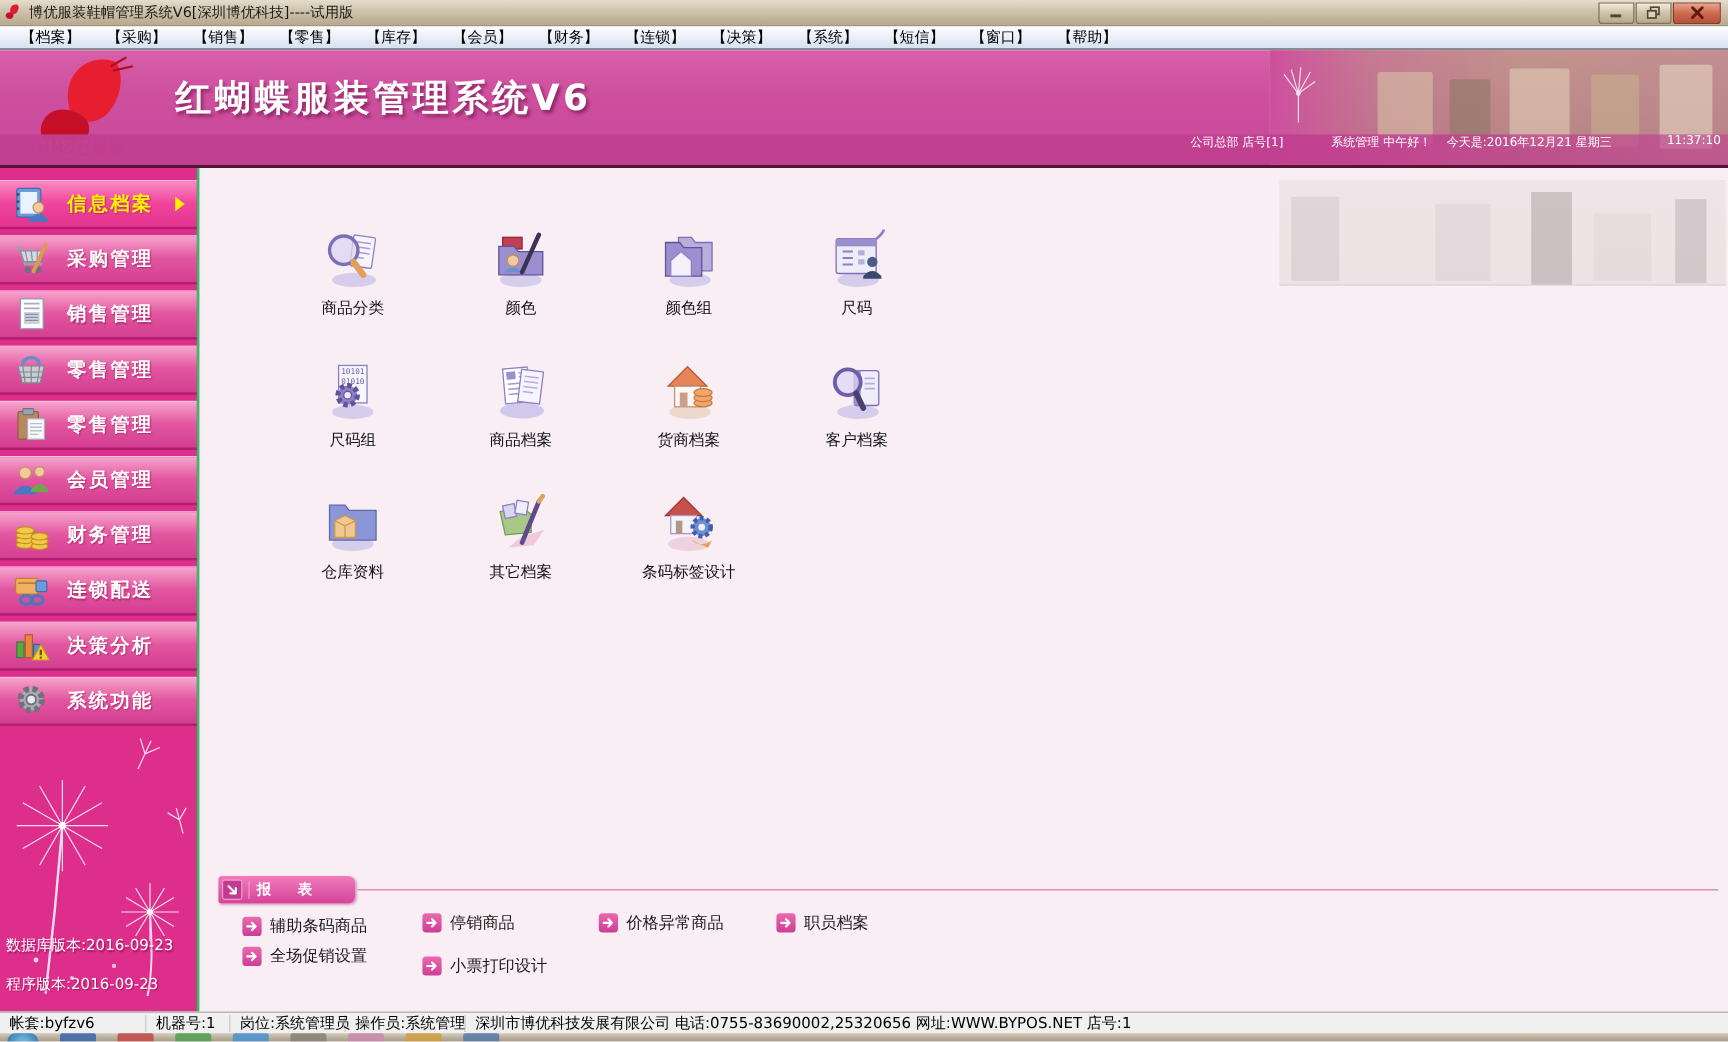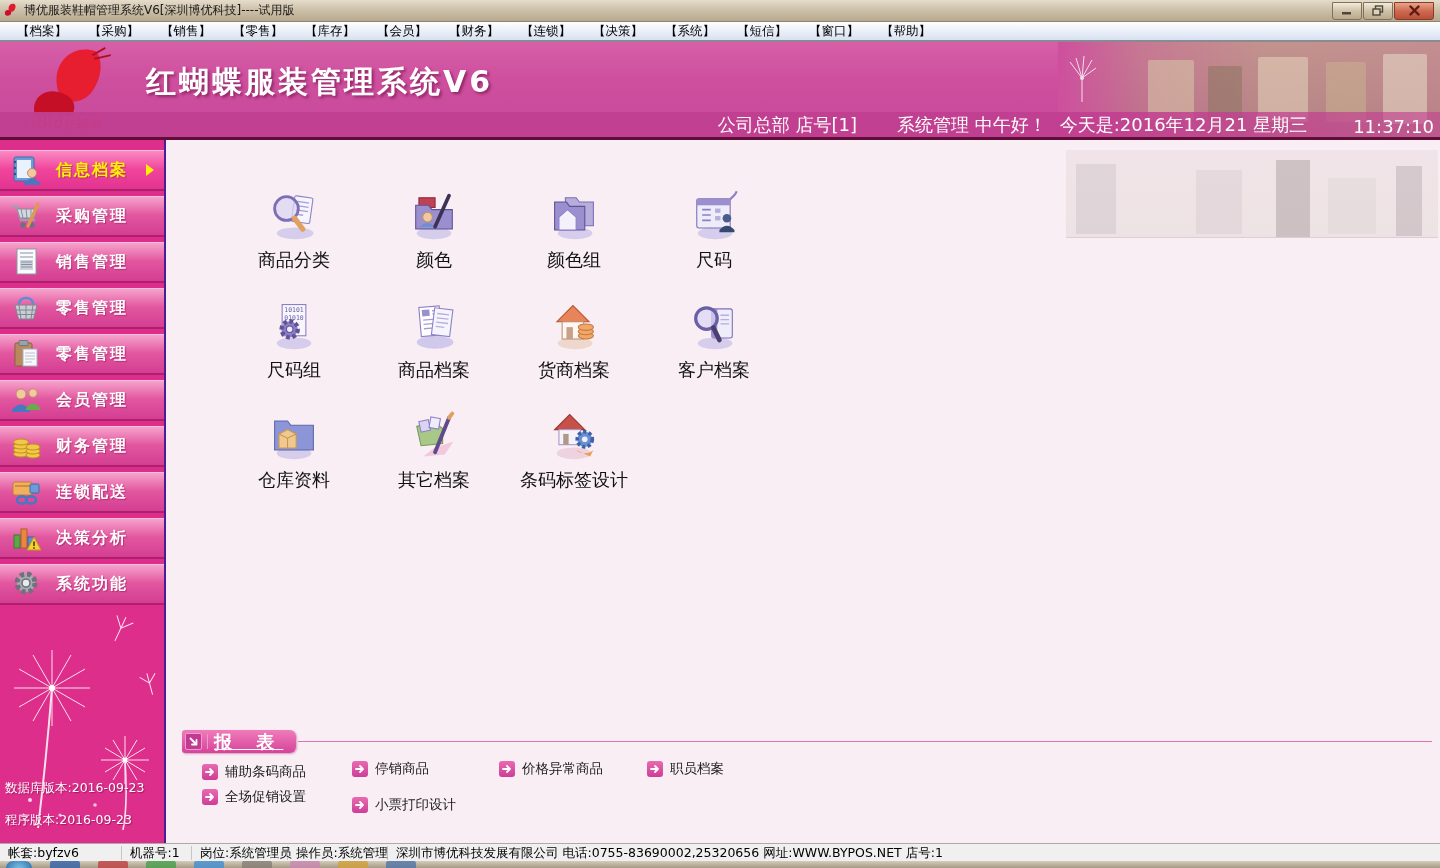--- a/index.html
+++ b/index.html
@@ -32,30 +32,30 @@
     background:linear-gradient(to right, rgba(206,79,158,1) 0%, rgba(201,90,150,.55) 22%, rgba(190,110,140,.25) 55%, rgba(196,110,150,.35) 100%),
                linear-gradient(#C4A08E,#B08A80); }
   .photo-block { position:absolute; opacity:.55; border-radius:2px; }
   .header-logo { position:absolute; left:26px; top:4px; width:96px; height:92px; }
   .logo-caption { position:absolute; left:30px; top:73px; font-size:12px; font-weight:bold; color:#FF1E1E;
     text-shadow:1px 1px 0 #6E0A0A, -1px -1px 0 #FFC8C8; letter-spacing:1px; }
   .header-title { position:absolute; left:146px; top:20px; font-size:30px; font-weight:bold; color:#FFFFFF;
     letter-spacing:3px; text-shadow:2px 2px 3px rgba(110,16,70,.65); }
   .infobar { position:absolute; left:0; bottom:0; width:100%; height:25px;
     background:linear-gradient(to right, rgba(193,63,144,.97) 0%, rgba(193,63,144,.97) 72%, rgba(193,63,144,.6) 100%);
-    display:flex; align-items:flex-end; justify-content:flex-end; color:#FFFFFF; font-size:18px; }
+    display:flex; align-items:flex-start; justify-content:flex-end; color:#FFFFFF; font-size:10px; }
   .infobar span { white-space:nowrap; }
   .info-company { margin-right:40px; }
   .info-greeting { margin-right:13px; }
   .info-date { margin-right:46px; }
   .info-time { margin-right:6px; }
 
   
   .sidebar { position:absolute; top:140px; left:0; width:166px; height:703px;
-    background:#DE2E8B; border-right:2px solid #4c1d95; }
+    background:#DE2E8B; border-right:2px solid #22c55e; }
   .side-menu { padding-top:10px; }
   .side-btn { height:41px; margin-bottom:5px; display:flex; align-items:center; padding-left:9px;
     background:linear-gradient(#F6A3CC,#E2569F 48%,#D43E92);
     border-top:1px solid #F9BFDC; border-bottom:2px solid #AE1F6E; cursor:pointer; }
   .side-btn .lbl { color:#FFFFFF; font-size:16px; font-weight:bold; letter-spacing:2px; margin-left:13px;
     text-shadow:1px 1px 1px rgba(140,20,80,.5); flex:1; }
   .side-btn.selected { background:linear-gradient(#FB8AC2,#F0459C 48%,#E23390); }
   .side-btn.selected .lbl { color:#FFF200; }
   .sel-arrow { width:0; height:0; border-left:8px solid #FFF200; border-top:6px solid transparent;
     border-bottom:6px solid transparent; margin-right:10px; }
@@ -68,41 +68,41 @@
   .main { position:absolute; top:140px; left:168px; width:1272px; height:703px; background:#F8EEF4; }
   .main-photo { position:absolute; top:10px; right:2px; width:372px; height:88px;
     background:linear-gradient(#F1E4E8,#EDE2E4); border-bottom:1px solid #E2CBD6; overflow:hidden; }
   .mp-block { position:absolute; opacity:.4; }
 
   
   .icon-grid { position:absolute; left:56px; top:43px; display:grid;
     grid-template-columns:repeat(4,140px); grid-auto-rows:110px; }
   .desk-item { display:flex; flex-direction:column; align-items:center; justify-content:flex-start; cursor:pointer; padding-top:4px; }
   .desk-item svg { width:56px; height:56px; }
-  .desk-item .dlabel { margin-top:5px; font-size:18px; color:#111; white-space:nowrap; }
+  .desk-item .dlabel { margin-top:5px; font-size:13px; color:#111; white-space:nowrap; }
 
   
   .quick-panel { position:absolute; left:1139px; top:82px; width:131px; height:341px;
     background:#FBF1F7; border:1px solid #D878B8; border-radius:5px; overflow:hidden; }
   .qp-header { height:24px; background:linear-gradient(#E95FAD,#C22E8C); display:flex; align-items:center;
     padding:0 7px; color:#FFFFFF; font-size:13.5px; letter-spacing:2px; }
   .qp-header svg { width:16px; height:16px; margin-right:10px; }
   .qp-link { height:23px; background:#E3D8F1; color:#C3309A; font-size:13px; display:flex;
     align-items:center; justify-content:center; letter-spacing:1px; cursor:pointer; border-bottom:1px solid #EFD8E8; }
   .qp-sep { position:absolute; left:4px; right:4px; top:286px; border-top:1px solid #DFA8C8; }
 
   
   .reports { position:absolute; left:14px; top:590px; width:1250px; }
   .rep-badge { position:absolute; left:0; top:0; width:114px; height:23px;
     background:linear-gradient(#F07CBA,#D5439A); border-radius:3px 6px 6px 3px;
     display:flex; align-items:center; box-shadow:1px 1px 2px rgba(160,40,110,.4); }
   .rep-badge .rb-icon { width:17px; height:17px; margin-left:3px; background:#C23A92;
     border:1px solid #EE9CCB; border-radius:2px; display:flex; align-items:center; justify-content:center; }
   .rep-badge .rb-div { width:1px; height:15px; background:#EE9CCB; margin:0 6px 0 5px; }
-  .rep-badge .rb-label { color:#FFFFFF; font-size:18px; font-weight:bold; letter-spacing:9px;text-decoration:underline; }
+  .rep-badge .rb-label { color:#FFFFFF; font-size:12px; font-weight:bold; letter-spacing:9px; }
   .rep-line { position:absolute; left:116px; right:0; top:11px; border-top:1px solid #DA74B2; }
   .rep-link { position:absolute; display:flex; align-items:center; cursor:pointer; }
   .rep-link .arrow-ic { width:16px; height:16px; border-radius:3px; background:linear-gradient(#E86BB0,#CE3D96);
     display:flex; align-items:center; justify-content:center; margin-right:7px; }
   .rep-link .rtext { font-size:13.5px; color:#1A1A1A; white-space:nowrap; }
   .rl-0 { left:20px;  top:33px; }
   .rl-1 { left:170px; top:30px; }
   .rl-2 { left:317px; top:30px; }
   .rl-3 { left:465px; top:30px; }
   .rl-4 { left:20px;  top:58px; }

